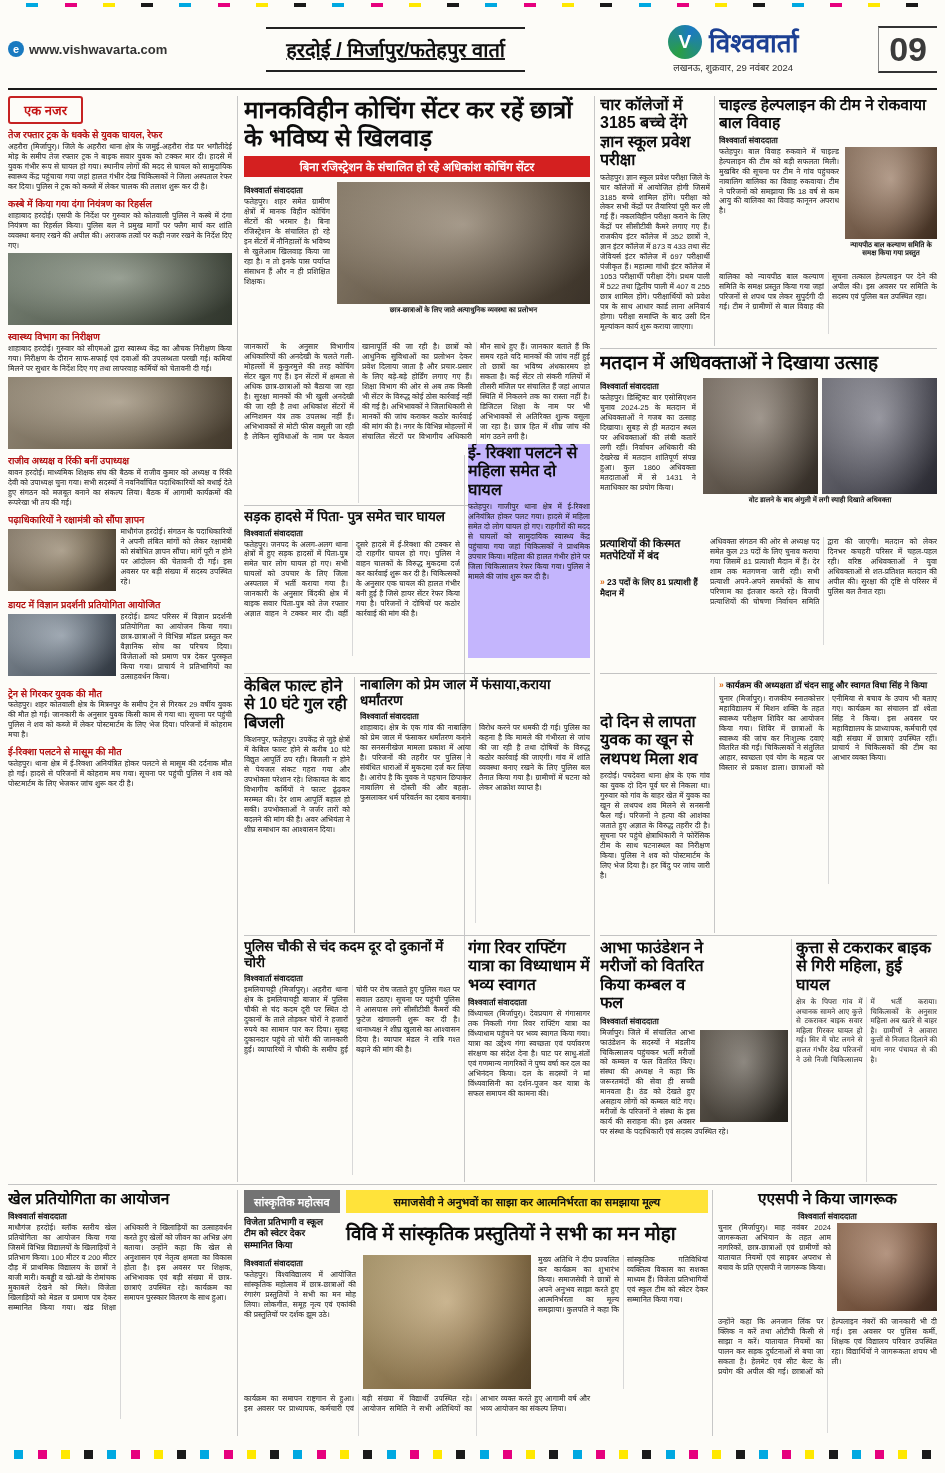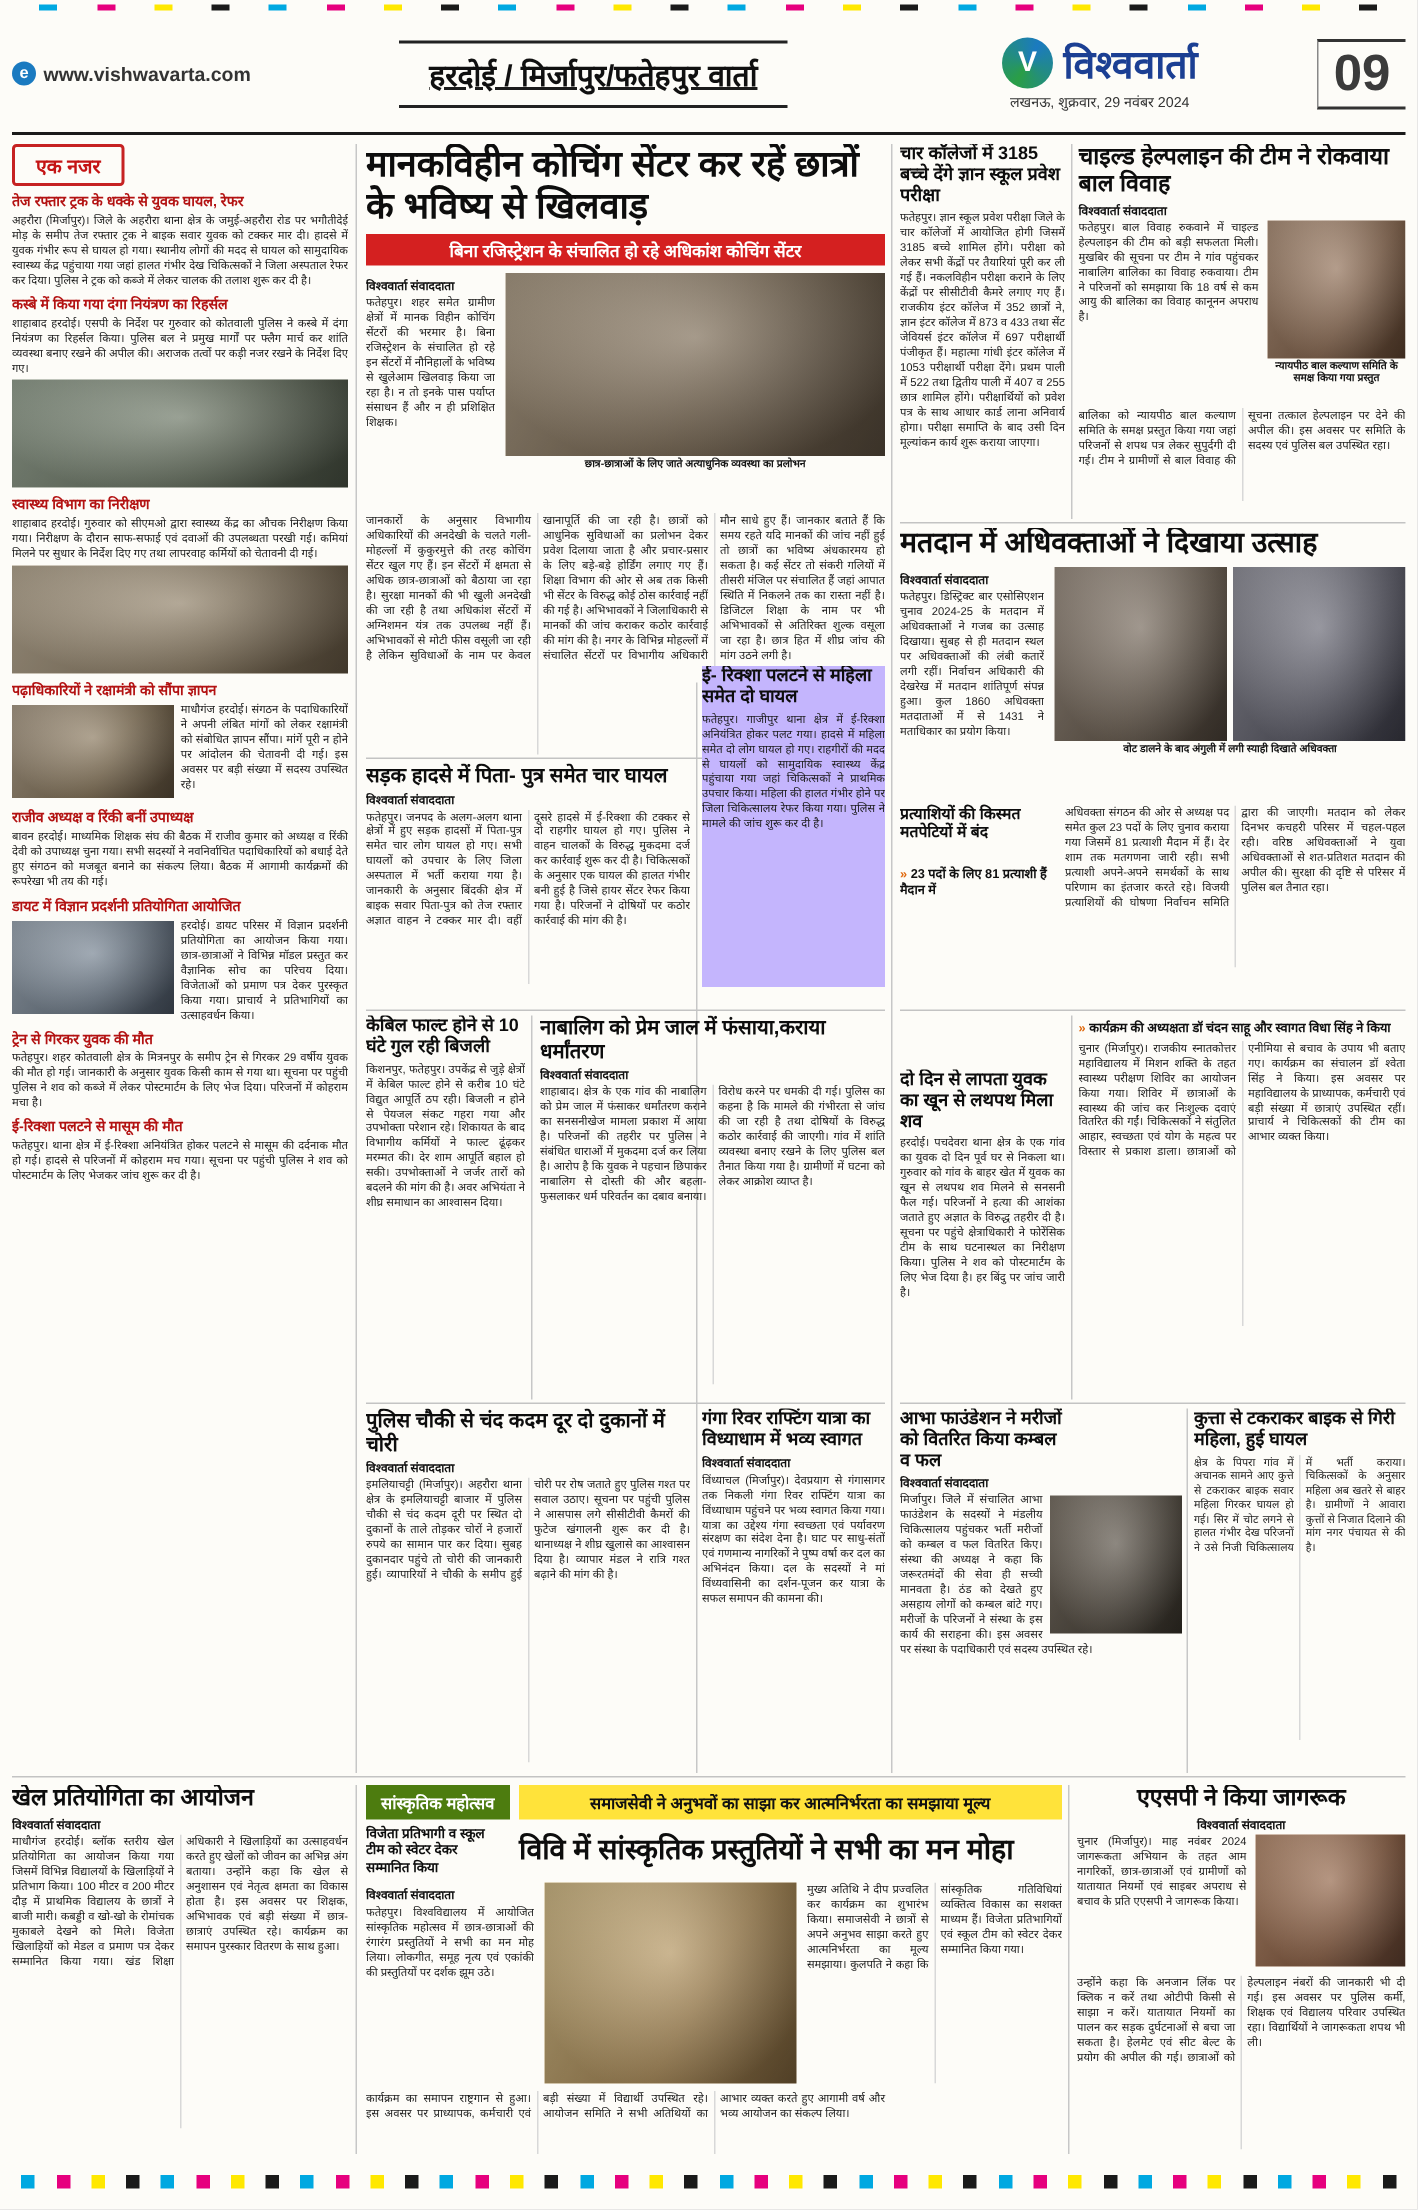--- a/index.html
+++ b/index.html
@@ -5,21 +5,21 @@
   html,body{margin:0;padding:0;background:#d8d8d8;font-family:"Liberation Sans","DejaVu Sans",sans-serif;}
   .page{position:relative;width:945px;height:1473px;background:#fdfcf8;margin:0 auto;overflow:hidden;color:#1b1b1b;}
   .abs{position:absolute;}
   .hrule{position:absolute;height:1px;background:#c3c3c3;}
   .vrule{position:absolute;width:1px;background:#c7c7c7;}
   .headline{font-weight:bold;color:#0d0d0d;line-height:1.15;}
   .h-xl{font-size:24px;}
   .h-lg{font-size:19px;}
   .h-md{font-size:15.5px;}
   .h-sm{font-size:13.5px;}
-  .h-xs{font-size:12px;}
+  .h-xs{font-size:16px;}
   .body-text{font-size:7.5px;line-height:1.33;text-align:justify;color:#1c1c1c;overflow:hidden;}
   .byline{font-size:8px;font-weight:bold;color:#111;margin:2px 0;}
   .byline.c{text-align:center;}
   .cols2{column-count:2;column-gap:8px;column-rule:1px solid #d8d8d8;}
   .cols3{column-count:3;column-gap:8px;column-rule:1px solid #d8d8d8;}
   .cols4{column-count:4;column-gap:8px;column-rule:1px solid #d8d8d8;}
   .photo{position:relative;background:linear-gradient(135deg,#9aa4ad,#5d6670 60%,#3e454d);overflow:hidden;}
   .photo::after{content:"";position:absolute;inset:0;background:radial-gradient(ellipse at 50% 35%,rgba(255,255,255,.28),rgba(0,0,0,.25) 80%);}
   .p-class{background:linear-gradient(120deg,#b5a58e,#7a6a55 55%,#4e4336);}
   .p-riot{background:linear-gradient(120deg,#9eab9a,#66705f 60%,#3f463a);}
@@ -27,21 +27,21 @@
   .p-memo{background:linear-gradient(120deg,#b7a893,#837257 60%,#4f4333);}
   .p-science{background:linear-gradient(120deg,#a8b4c0,#6e7b89 60%,#3f4854);}
   .p-child{background:linear-gradient(120deg,#b89a82,#8a6a52 60%,#513a29);}
   .p-vote1{background:linear-gradient(120deg,#a4978a,#6d6154 60%,#403830);}
   .p-vote2{background:linear-gradient(120deg,#9b9ba5,#60606c 60%,#35353f);}
   .p-stage{background:linear-gradient(120deg,#dcc48e,#a98a58 60%,#6b5433);}
   .p-asp{background:linear-gradient(120deg,#c09577,#8a5f44 60%,#53382a);}
   .p-night{background:linear-gradient(120deg,#837a6e,#554e44 60%,#2e2a23);}
   .caption{font-size:7px;font-weight:bold;text-align:center;line-height:1.25;padding-top:2px;color:#161616;}
   .red-strip{background:#d42020;color:#fff;font-weight:bold;font-size:11.5px;text-align:center;padding:3px 4px;}
-  .kickbox{background:#4d7c0f;color:#fff;font-weight:bold;font-size:11px;padding:4px 10px;white-space:nowrap;}
+  .kickbox{background:#737373;color:#fff;font-weight:bold;font-size:11px;padding:4px 10px;white-space:nowrap;}
   .ystrip{background:#ffe33a;color:#111;font-weight:bold;font-size:11px;padding:4px 8px;flex:1;text-align:center;}
   .bullet-line{font-size:8.5px;font-weight:bold;line-height:1.25;color:#101010;}
   .bullet-line .bm{color:#e06a10;font-weight:bold;}
   .eknajar-title{display:inline-block;border:2px solid #c62222;color:#c41414;font-weight:bold;font-size:13px;padding:3px 14px;border-radius:3px;margin-bottom:5px;}
   .ek-item{margin-bottom:6px;}
   .ek-h{color:#b31212;font-weight:bold;font-size:9.5px;line-height:1.25;margin-bottom:1px;}
   .ek-photo{width:100%;height:72px;margin:3px 0;}
   .ek-photo.half{width:48%;float:left;margin:2px 5px 2px 0;height:62px;}
   .mark{display:inline-block;width:9px;height:9px;}
   .regtop .mark{width:12px;height:4px;}
@@ -136,26 +136,26 @@
       <div class="ek-h">कस्बे में किया गया दंगा नियंत्रण का रिहर्सल</div>
       <div class="body-text">शाहाबाद हरदोई। एसपी के निर्देश पर गुरुवार को कोतवाली पुलिस ने कस्बे में दंगा नियंत्रण का रिहर्सल किया। पुलिस बल ने प्रमुख मार्गों पर फ्लैग मार्च कर शांति व्यवस्था बनाए रखने की अपील की। अराजक तत्वों पर कड़ी नजर रखने के निर्देश दिए गए।</div>
       <div class="photo p-riot ek-photo"></div>
     </div>
     <div class="ek-item">
       <div class="ek-h">स्वास्थ्य विभाग का निरीक्षण</div>
       <div class="body-text">शाहाबाद हरदोई। गुरुवार को सीएमओ द्वारा स्वास्थ्य केंद्र का औचक निरीक्षण किया गया। निरीक्षण के दौरान साफ-सफाई एवं दवाओं की उपलब्धता परखी गई। कमियां मिलने पर सुधार के निर्देश दिए गए तथा लापरवाह कर्मियों को चेतावनी दी गई।</div>
       <div class="photo p-inspect ek-photo"></div>
     </div>
     <div class="ek-item">
+      <div class="ek-h">राजीव अध्यक्ष व रिंकी बनीं उपाध्यक्ष</div>
+      <div class="body-text">बावन हरदोई। माध्यमिक शिक्षक संघ की बैठक में राजीव कुमार को अध्यक्ष व रिंकी देवी को उपाध्यक्ष चुना गया। सभी सदस्यों ने नवनिर्वाचित पदाधिकारियों को बधाई देते हुए संगठन को मजबूत बनाने का संकल्प लिया। बैठक में आगामी कार्यक्रमों की रूपरेखा भी तय की गई।</div>
+    </div>
+    <div class="ek-item">
       <div class="ek-h">पढ़ाधिकारियों ने रक्षामंत्री को सौंपा ज्ञापन</div>
       <div class="body-text"><span class="photo p-memo ek-photo half" style="display:block;"></span><span>माधौगंज हरदोई। संगठन के पदाधिकारियों ने अपनी लंबित मांगों को लेकर रक्षामंत्री को संबोधित ज्ञापन सौंपा। मांगें पूरी न होने पर आंदोलन की चेतावनी दी गई। इस अवसर पर बड़ी संख्या में सदस्य उपस्थित रहे।</span></div>
-    </div>
-    <div class="ek-item">
-      <div class="ek-h">राजीव अध्यक्ष व रिंकी बनीं उपाध्यक्ष</div>
-      <div class="body-text">बावन हरदोई। माध्यमिक शिक्षक संघ की बैठक में राजीव कुमार को अध्यक्ष व रिंकी देवी को उपाध्यक्ष चुना गया। सभी सदस्यों ने नवनिर्वाचित पदाधिकारियों को बधाई देते हुए संगठन को मजबूत बनाने का संकल्प लिया। बैठक में आगामी कार्यक्रमों की रूपरेखा भी तय की गई।</div>
     </div>
     <div class="ek-item">
       <div class="ek-h">डायट में विज्ञान प्रदर्शनी प्रतियोगिता आयोजित</div>
       <div class="body-text"><span class="photo p-science ek-photo half" style="display:block;"></span><span>हरदोई। डायट परिसर में विज्ञान प्रदर्शनी प्रतियोगिता का आयोजन किया गया। छात्र-छात्राओं ने विभिन्न मॉडल प्रस्तुत कर वैज्ञानिक सोच का परिचय दिया। विजेताओं को प्रमाण पत्र देकर पुरस्कृत किया गया। प्राचार्य ने प्रतिभागियों का उत्साहवर्धन किया।</span></div>
     </div>
     <div class="ek-item">
       <div class="ek-h">ट्रेन से गिरकर युवक की मौत</div>
       <div class="body-text">फतेहपुर। शहर कोतवाली क्षेत्र के मित्रनपुर के समीप ट्रेन से गिरकर 29 वर्षीय युवक की मौत हो गई। जानकारी के अनुसार युवक किसी काम से गया था। सूचना पर पहुंची पुलिस ने शव को कब्जे में लेकर पोस्टमार्टम के लिए भेज दिया। परिजनों में कोहराम मचा है।</div>
     </div>
     <div class="ek-item">

